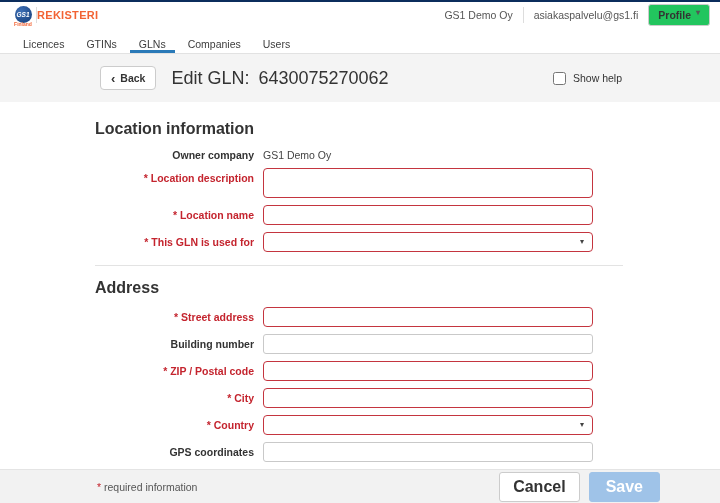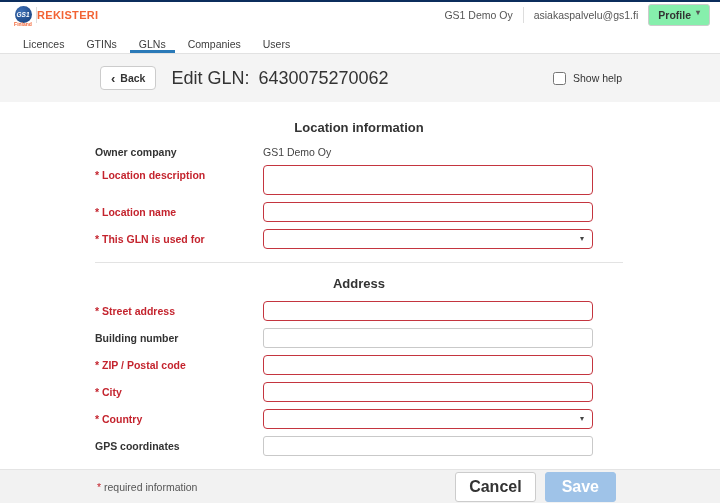--- a/index.html
+++ b/index.html
@@ -17,21 +17,21 @@
   .brand { display:flex; align-items:center; gap:0; height:100%; }
   .logo { display:flex; flex-direction:column; align-items:center; width:26px; margin-top:3px; }
   .logo-circle { width:17px; height:17px; border-radius:50%;
     background:radial-gradient(circle at 35% 30%, #3d6fb5, #143c77);
     color:#fff; font-size:6.5px; font-weight:bold; font-style:italic;
     display:flex; align-items:center; justify-content:center; }
   .logo-sub { font-size:5px; color:#F26334; font-weight:bold; margin-top:-2px; }
   .vdiv { width:1px; height:16px; background:#ddd; }
   .brand-name { color:#F26334; font-weight:bold; font-size:11px; letter-spacing:.3px; }
   .user-area { display:flex; align-items:center; gap:10px; font-size:10.5px; color:#555; }
-  .profile-btn { font-family:inherit; font-size:10.5px; font-weight:bold; color:#333; background:#86efac;
+  .profile-btn { font-family:inherit; font-size:10.5px; font-weight:bold; color:#333; background:#22c55e;
     border:1px solid #ccc; border-radius:3px; padding:4px 9px; display:flex; align-items:flex-start; gap:5px; cursor:pointer; }
   .caret { font-size:8px; color:#555; line-height:1; }
 
   
   .tabs { display:flex; align-items:flex-end; height:26px; border-bottom:1px solid #e2e2e2; padding:0 12px; background:#fff; }
   .tab { font-size:10.5px; color:#3c3c3c; display:flex; align-items:center; padding:0 9px; margin:0 2px;
     border-bottom:3px solid transparent; cursor:pointer; }
   .tab.active { border-bottom-color:#2a7ab8; }
 
   
@@ -39,38 +39,38 @@
   .back-btn { font-family:inherit; background:#fff; border:1px solid #ccc; border-radius:4px; font-size:10.5px; font-weight:bold;
     color:#333; padding:5px 10px; display:flex; align-items:center; gap:5px; cursor:pointer; }
   .chev { font-size:13px; line-height:9px; }
   .page-title { font-size:18px; color:#333; font-weight:normal; margin:0 0 0 15px; display:flex; gap:9px; }
   .show-help { margin-left:auto; display:flex; align-items:center; gap:7px; font-size:10.5px; color:#333; }
   .show-help input { width:13px; height:13px; margin:0; accent-color:#fff; }
 
   
   .content { height:367px; background:#fff; overflow:hidden; }
   .form { margin-left:95px; width:528px; padding-top:18px; }
-  .sec-title { font-size:13px; font-weight:bold; color:#333; margin:0 0 10px 0;text-align:center; }
+  .sec-title { font-size:16px; font-weight:bold; color:#333; margin:0 0 10px 0; }
   .row { display:flex; align-items:flex-start; margin-bottom:7px; }
-  .lbl { width:168px; text-align:left; padding-right:9px; font-size:10.5px; color:#333; font-weight:bold; padding-top:4px; }
+  .lbl { width:168px; text-align:right; padding-right:9px; font-size:10.5px; color:#333; font-weight:bold; padding-top:4px; }
   .lbl.reqlbl { color:#c4242e; }
   .row.static .lbl { padding-top:1px; }
   .ctl { flex:1; margin-right:30px; }
   .inp { display:block; width:100%; height:20px; border:1px solid #c9c9c9; border-radius:3px; background:#fff;
     font-family:inherit; font-size:11px; padding:0 6px; color:#333; }
   .inp.required { border:1.5px solid #c4353f; border-radius:4px; }
   textarea.inp { height:30px; resize:none; padding-top:3px; }
   .selectbox { display:flex; align-items:center; justify-content:flex-end; padding:0 8px; cursor:pointer; }
   .sel-caret { font-size:8px; color:#444; line-height:1; }
   .static-val { font-size:10.5px; color:#444; padding-top:1px; }
   .divider { border:none; border-top:1px solid #e3e3e3; margin:13px 0; }
 
   
   .footer { height:34px; background:#f2f2f2; border-top:1px solid #e4e4e4; display:flex; align-items:center;
-    justify-content:space-between; padding:0 104px 0 97px; }
+    justify-content:space-between; padding:0 60px 0 97px; }
   .note { font-size:10.5px; color:#555; }
   .star { color:#c4242e; }
   .actions { display:flex; align-items:center; gap:9px; }
   .btn { font-family:inherit; font-size:16px; font-weight:bold; border-radius:3px; padding:5px 13px; cursor:pointer; }
   .btn-cancel { background:#fff; border:1px solid #ccc; color:#333; }
   .btn-save { background:#9fc3e8; border:1px solid #9fc3e8; color:#fff; padding:5px 16px; }
 </style>
 </head>
 <body>
 

